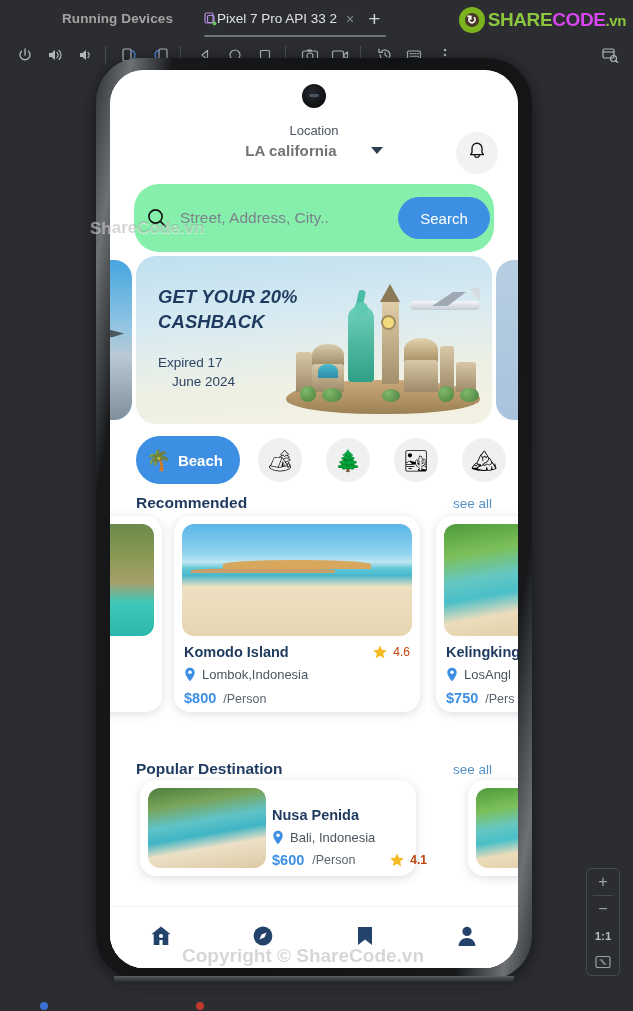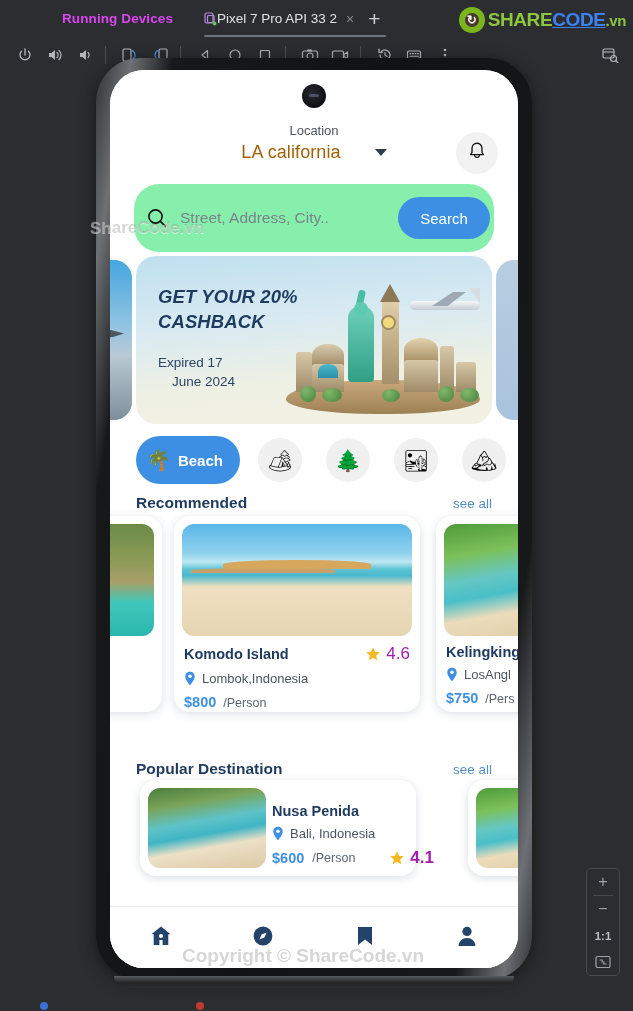--- a/index.html
+++ b/index.html
@@ -10,21 +10,21 @@
     overflow: hidden;
   }
   #app { position: relative; width: 633px; height: 1011px; background: #2b2d30; }
 
   
   .ide-tabbar {
     position: absolute; left: 0; top: 0; width: 633px; height: 37px;
     background: #2b2d30; display: flex; align-items: center;
   }
   .ide-title {
-    color: #d946ef; font-size: 13.5px; font-weight: bold;
+    color: #a3a3a3; font-size: 13.5px; font-weight: bold;
     margin-left: 17px; letter-spacing: .1px; padding-left: 45px;
   }
   .dev-tab {
     display: flex; align-items: center; gap: 0;
     margin-left: 31px; height: 37px; position: relative;
   }
   .dev-tab-underline {
     position: absolute; left: 0; bottom: 0; height: 2px; width: 182px;
     background: #6f737a; border-radius: 2px;
   }
@@ -48,21 +48,21 @@
     background: #7ab51d; display: flex; align-items: center; justify-content: center;
     position: relative;
   }
   .sc-badge::after{
     content:""; position:absolute; width:14px; height:14px; border-radius:50%;
     background:#4a3728;
   }
   .sc-badge span { position: relative; z-index: 2; color:#fff; font-size:12px; font-weight:bold;}
   .sc-text { font-size: 19px; font-weight: bold; letter-spacing: -.4px; }
   .sc-text .g { color: #8cc63f; text-align: right; }
-  .sc-text .w { color: #3b82f6; text-decoration: underline; }
+  .sc-text .w { color: #d946ef; }
   .sc-text .v { color: #8cc63f; font-size: 15px; }
 
   
   .ide-toolbar {
     position: absolute; left: 0; top: 37px; width: 633px; height: 36px;
     display: flex; align-items: center; background: #2b2d30;
   }
   .tb-btn {
     width: 26px; height: 26px; margin-left: 4px;
     display: flex; align-items: center; justify-content: center;
@@ -104,21 +104,21 @@
     content:""; position:absolute; left:7px; top:10px; width:10px; height:3px;
     background:rgba(120,140,170,.45); border-radius:2px;
   }
 
   .loc-row {
     position: absolute; left: 0; top: 52px; width: 408px; height: 56px;
   }
   .loc-center { position: absolute; left: 88px; top: 0; width: 232px; text-align: center; }
   .loc-label { font-size: 13px; color: #4c5560; line-height: 18px; }
   .loc-value-row { display:flex; align-items:center; justify-content:center; gap: 34px; margin-top: 2px; }
-  .loc-value { font-size: 18px; font-weight: normal; color: #a16207; letter-spacing: .1px;}
+  .loc-value { font-size: 15px; font-weight: bold; color: #737373; letter-spacing: .1px;}
   .caret { width: 0; height: 0; border-left: 6px solid transparent; border-right: 6px solid transparent; border-top: 7px solid #2c3e50; cursor:pointer;}
   .bell-btn {
     position: absolute; right: 20px; top: 10px; width: 42px; height: 42px;
     border-radius: 50%; background: #f2f2f3;
     display: flex; align-items: center; justify-content: center; cursor: pointer;
   }
 
   .search-bar {
     position: absolute; left: 24px; top: 114px; width: 360px; height: 68px;
     background: #86efac; border-radius: 25px; display: flex; align-items: center; justify-content: flex-end;
@@ -258,21 +258,21 @@
   .img-palm {
     background: linear-gradient(170deg,#4f9a3a 0%, #7cc05a 26%, #65c7c3 46%, #49bfc8 60%, #ecdcbb 76%, #e0cda6 100%);
   }
   .img-nusa {
     background: linear-gradient(170deg,#4c7e3e 0%, #79a45a 22%, #5fc3c8 42%, #40b5c4 56%, #ece0c6 70%, #ddc9a6 100%);
   }
   .rec-body { padding: 0 10px; }
   .rec-title-row { display: flex; align-items: center; justify-content: space-between; margin-top: 2px;}
   .rec-title { font-size: 14.5px; font-weight: bold; color: #1e3a5f; white-space: nowrap; }
   .rating { display: flex; align-items: center; gap: 5px; }
-  .rating-val { font-size: 17px; color: #a21caf; }
+  .rating-val { font-size: 12px; color: #c2410c; }
   .loc-line { display: flex; align-items: center; gap: 6px; margin-top: 7px; }
   .loc-text { font-size: 13px; color: #4a5560; white-space: nowrap; }
   .price-line { display: flex; align-items: baseline; gap: 7px; margin-top: 8px; }
   .price { font-size: 14.5px; font-weight: bold; color: #3d8fe3; }
   .per { font-size: 12.5px; color: #5a6570; }
 
   
   .pop-row { position: absolute; left: 0; top: 710px; width: 408px; height: 100px; }
   .pop-card {
     position: absolute; left: 30px; top: 0; width: 276px; height: 96px;

